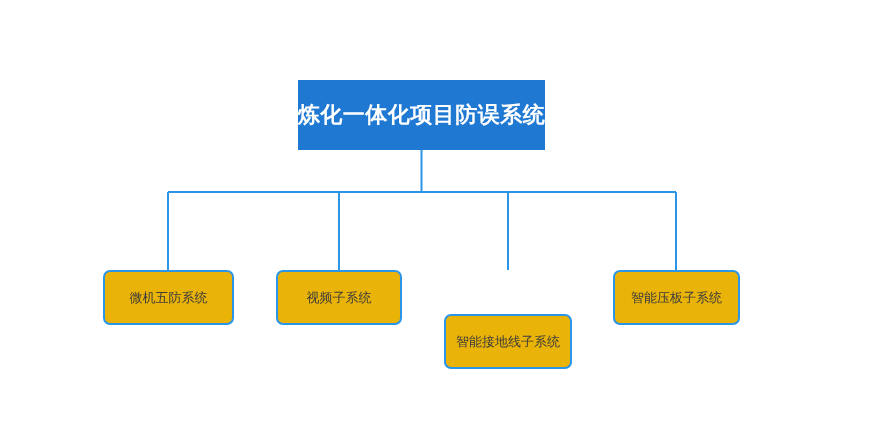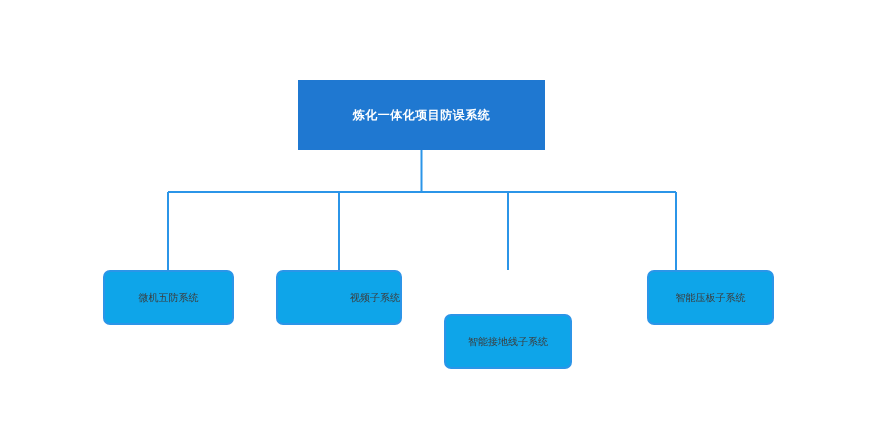--- a/index.html
+++ b/index.html
@@ -33,38 +33,38 @@
     justify-content: center;
     text-align: center;
   }
   .node-root {
     left: 298px;
     top: 80px;
     width: 247px;
     height: 70px;
     background: #1f78d1;
     color: #ffffff;
-    font-size: 12px;
+    font-size: 22px;
     font-weight: bold;
     letter-spacing: 0.5px;
   }
   .node-child {
     top: 270px;
     height: 55px;
-    background: #0ea5e9;
+    background: #eab308;
     border: 2px solid #2b95e8;
     border-radius: 7px;
     color: #3c3c3c;
-    font-size: 10px;
+    font-size: 13px;
     font-weight: normal;
   }
   .child-0 { left: 103px; width: 131px; }
-  .child-1 { left: 276px; width: 126px; justify-content: flex-end; }
+  .child-1 { left: 276px; width: 126px; }
   .child-2 { left: 444px; width: 128px; margin-top: 44px; }
-  .child-3 { left: 647px; width: 127px; align-items: center; }
+  .child-3 { left: 613px; width: 127px; align-items: center; }
   .node-label {
     display: block;
     line-height: 1.2;
     white-space: nowrap;
   }
 </style>
 </head>
 <body>
 
 <div id="canvas">

